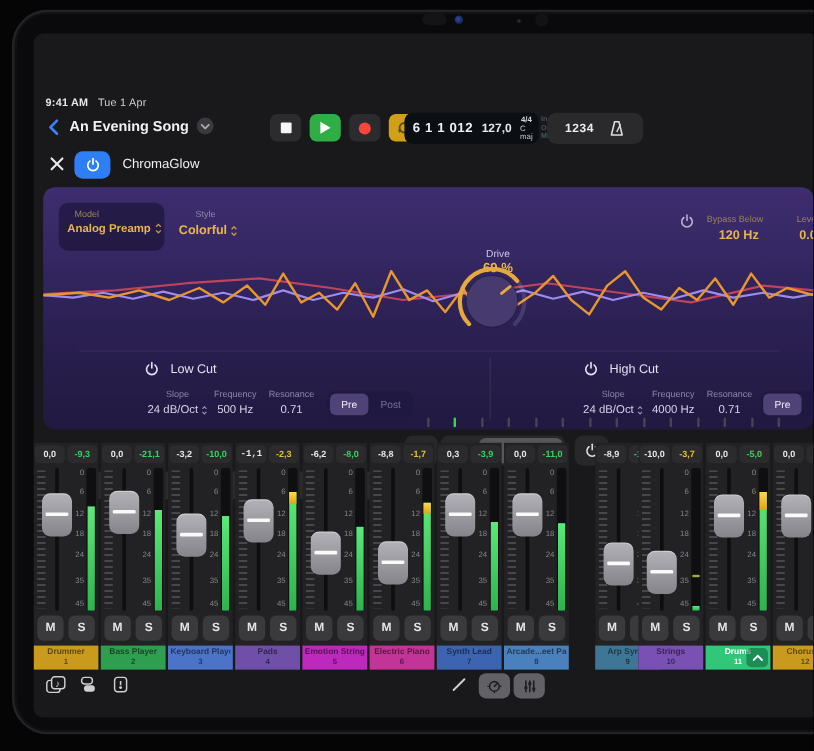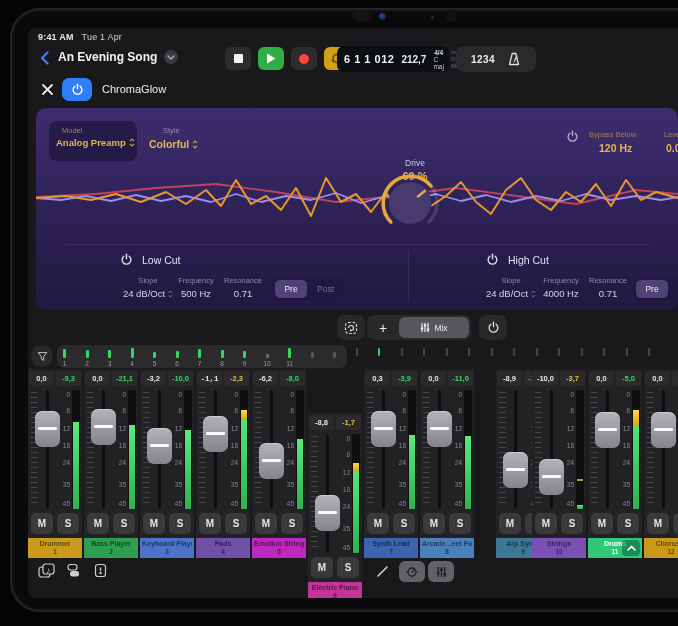--- a/index.html
+++ b/index.html
@@ -7,21 +7,21 @@
   .stage{position:relative;width:678px;height:626px;background:#050506;overflow:hidden;}
   .ipad{position:absolute;left:10px;top:8px;width:700px;height:604px;background:#0a0a0c;
         border-radius:30px;box-shadow:inset 0 0 0 2px #232327, inset 0 0 0 4px #111;}
   .cam-pill{position:absolute;left:352px;top:11px;width:20px;height:10px;border-radius:5px;background:#141416;}
   .cam-dot{position:absolute;left:379px;top:13px;width:7px;height:7px;border-radius:50%;
            background:radial-gradient(circle at 40% 40%, #2a4ba0, #0b1330);}
   .cam-small{position:absolute;left:431px;top:16px;width:3px;height:3px;border-radius:50%;background:#2c2c30;}
   .cam-ring{position:absolute;left:446px;top:11px;width:11px;height:11px;border-radius:50%;background:#121214;}
   .screen{position:absolute;left:28px;top:28px;width:650px;height:570px;background:#19191b;
           border-radius:8px 0 0 8px;overflow:hidden;}
-  .abs{position:absolute;}
+  .abs{position:absolute;margin-top:48px;}
   
   .status{left:10px;top:4px;font-size:9px;color:#e8e8ea;font-weight:bold;letter-spacing:.2px;}
   .status .date{color:#d0d0d4;font-weight:normal;margin-left:8px;}
   
   .backchev{left:12px;top:23px;}
   .songwrap{left:30px;top:22px;display:flex;align-items:center;gap:7px;}
   .songtitle{font-size:12px;font-weight:bold;color:#f2f2f4;}
   .chevcircle{width:14px;height:14px;border-radius:50%;background:#3a3a3e;display:flex;align-items:center;justify-content:center;}
   .transport{left:197px;top:19px;display:flex;gap:7px;}
   .tbtn{width:26px;height:23px;border-radius:6px;background:#2c2c2e;display:flex;align-items:center;justify-content:center;}
@@ -152,21 +152,21 @@
       <div class="tbtn cycle">
         <svg width="14" height="11" viewBox="0 0 14 11">
             <path d="M3,5.5 a4,4 0 0 1 8,0 M11,5.5 a4,4 0 0 1 -8,0" fill="none" stroke="#5d4a0e" stroke-width="1.6"></path>
             <polygon points="9.2,1.2 12.6,1.2 10.9,3.8" fill="#5d4a0e"></polygon>
             <polygon points="1.4,7.2 4.8,7.2 3.1,9.8" fill="#5d4a0e"></polygon>
           </svg>
       </div>
     </div>
     <div class="abs lcd">
       <span class="lcd-pos">6 1 1 012</span>
-      <span class="lcd-tempo">212,7</span>
+      <span class="lcd-tempo">127,0</span>
       <span class="lcd-col">
         <span class="lcd-sig">4/4</span>
         <span class="lcd-key">C maj</span>
       </span>
       <span class="lcd-col">
         <span class="lcd-io">In  Out</span>
         <span class="lcd-midi">MIDI</span>
       </span>
     </div>
     <div class="abs countgrp">
@@ -510,21 +510,21 @@
     </div>
     <div class="msrow">
       <div class="msb" style="left:3px;">M</div>
       <div class="msb" style="left:29px;">S</div>
     </div>
     <div class="namerow" style="background: rgb(188, 41, 188);">
       <div class="tname" style="color: rgba(0, 0, 0, 0.55);">Emotion Strings</div>
       <div class="tnum" style="color: rgba(0, 0, 0, 0.55);">5</div>
     </div>
   </div>
-        <div class="strip" style="left: 280px; margin-top: 44px;">
+        <div class="strip" style="left: 280px;">
     <div class="db dbl" style="left:1px;width:25px;">-8,8</div>
     <div class="db dbr" style="left: 28px; width: 25px; color: rgb(230, 194, 47);">-1,7</div>
     <div class="faderarea">
       <div class="ruler"></div>
       <div class="ftrack"></div>
       <div class="scalewrap">
               <div class="scalelbl" style="top: 0.76px;">0</div>
               <div class="scalelbl" style="top: 17.42px;">6</div>
               <div class="scalelbl" style="top: 35.27px;">12</div>
               <div class="scalelbl" style="top: 51.93px;">18</div>

